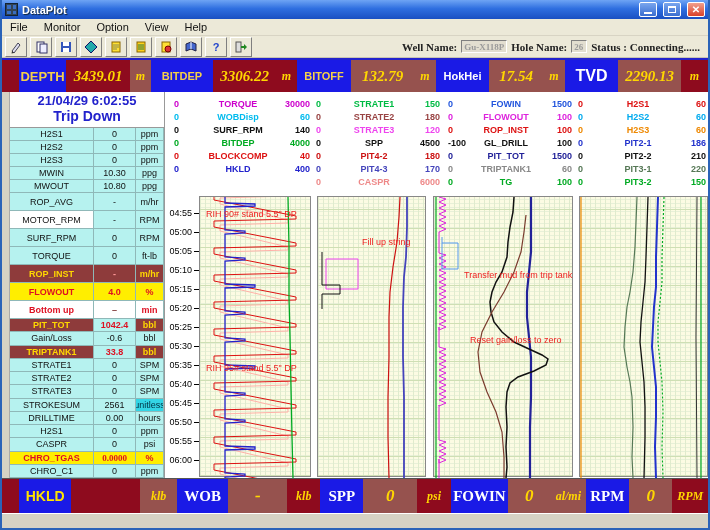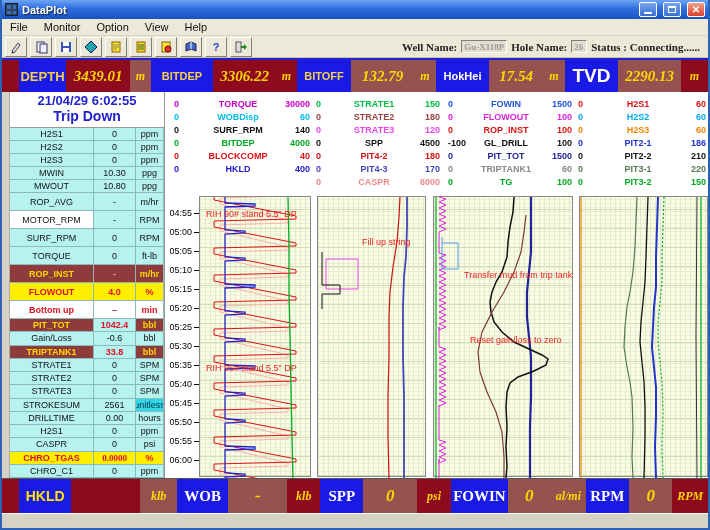--- a/index.html
+++ b/index.html
@@ -186,21 +186,21 @@
       <div class="ro-cell ro-unit" style="flex: 1 1 21px; background: rgb(150, 82, 78); font-size: 12px;">m</div>
       <div class="ro-cell ro-label" style="flex: 1 1 62px; color: rgb(245, 208, 74); font-size: 11px;">BITDEP</div>
       <div class="ro-cell ro-value" style="flex: 1 1 63px; background: rgb(142, 11, 30); font-size: 15px;">3306.22</div>
       <div class="ro-cell ro-unit" style="flex: 1 1 21px; background: rgb(142, 11, 30); font-size: 12px;">m</div>
       <div class="ro-cell ro-label" style="flex: 1 1 54px; color: rgb(245, 208, 74); font-size: 11px;">BITOFF</div>
       <div class="ro-cell ro-value" style="flex: 1 1 63px; background: rgb(150, 82, 78); font-size: 15px;">132.79</div>
       <div class="ro-cell ro-unit" style="flex: 1 1 22px; background: rgb(150, 82, 78); font-size: 12px;">m</div>
       <div class="ro-cell ro-label" style="flex: 1 1 53px; color: rgb(255, 255, 255); font-size: 11px;">HokHei</div>
       <div class="ro-cell ro-value" style="flex: 1 1 54px; background: rgb(150, 82, 78); font-size: 15px;">17.54</div>
       <div class="ro-cell ro-unit" style="flex: 1 1 22px; background: rgb(150, 82, 78); font-size: 12px;">m</div>
-      <div class="ro-cell ro-label" style="flex: 1 1 53px; color: rgb(255, 255, 255); font-size: 19px;">TVD</div>
+      <div class="ro-cell ro-label" style="flex: 1 1 53px; color: rgb(255, 255, 255); font-size: 16px;">TVD</div>
       <div class="ro-cell ro-value" style="flex: 1 1 63px; background: rgb(150, 82, 78); font-size: 15px;">2290.13</div>
       <div class="ro-cell ro-unit" style="flex: 1 1 27px; background: rgb(142, 11, 30); font-size: 12px;">m</div>
     </div>
 
   <div id="main">
     <div id="left-panel">
       <div class="lp-gutter"></div>
       <div id="lp-head">
         <div id="lp-datetime">21/04/29 6:02:55</div>
         <div id="lp-activity">Trip Down</div>

